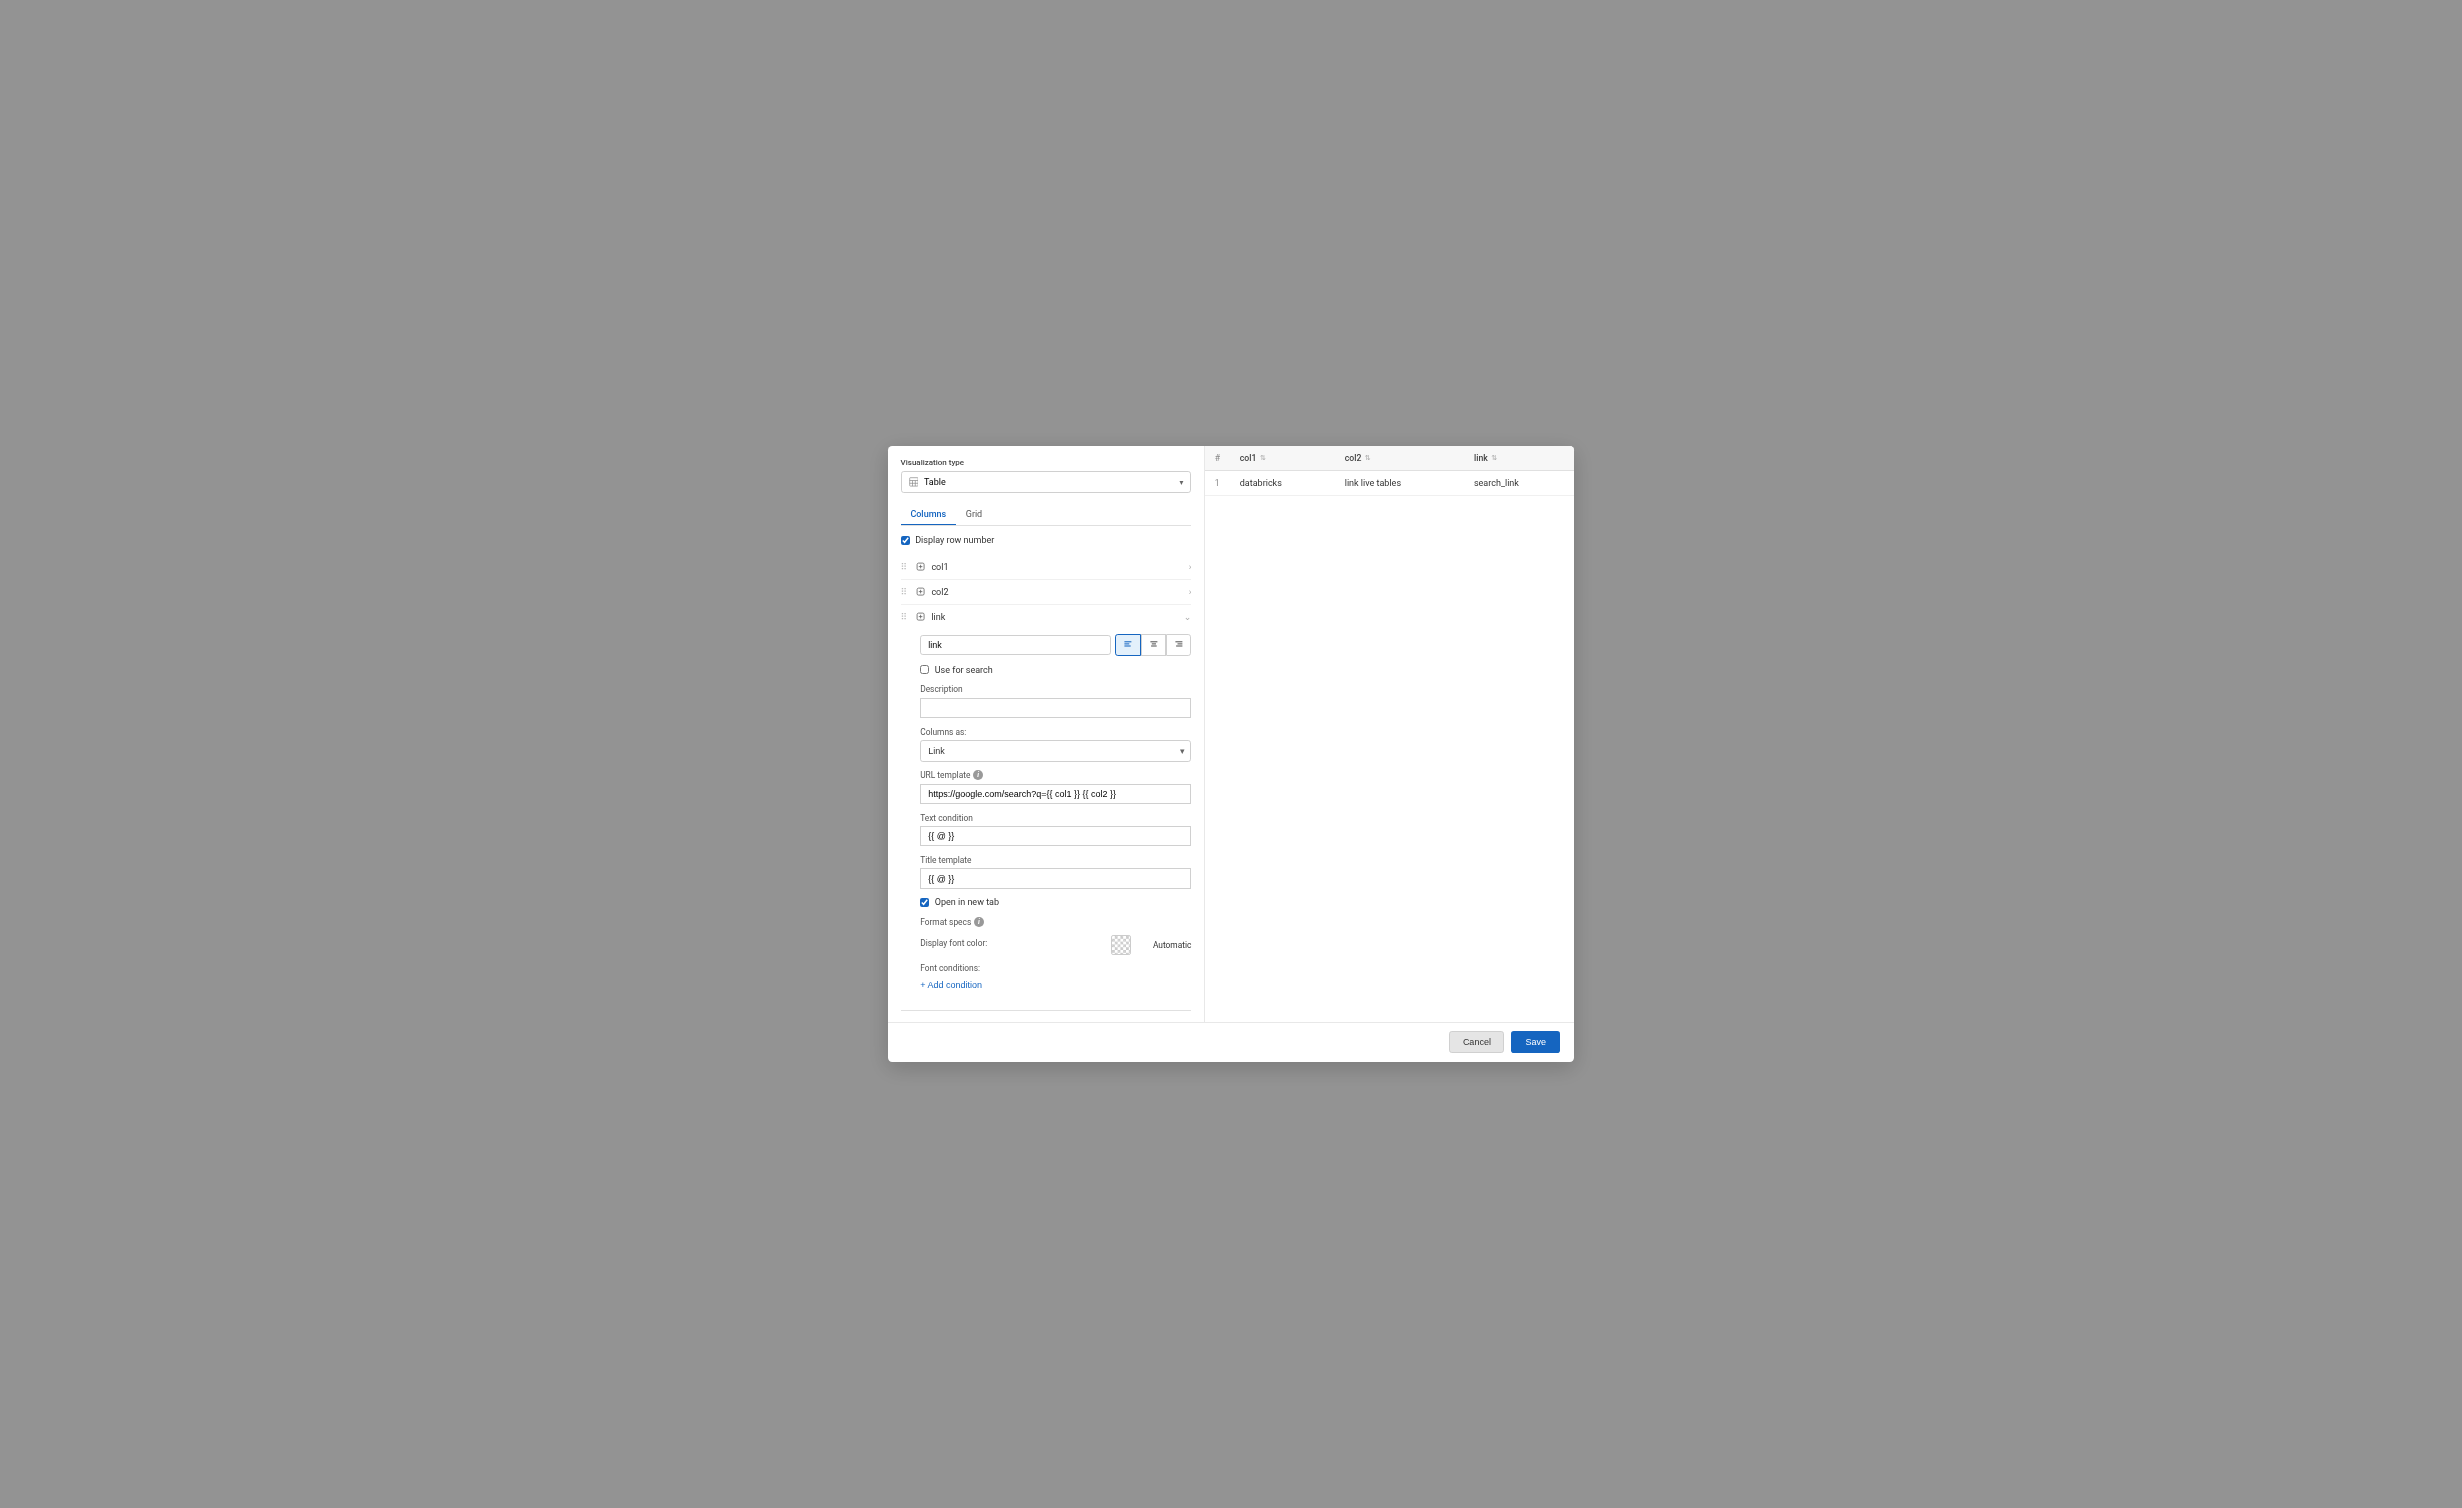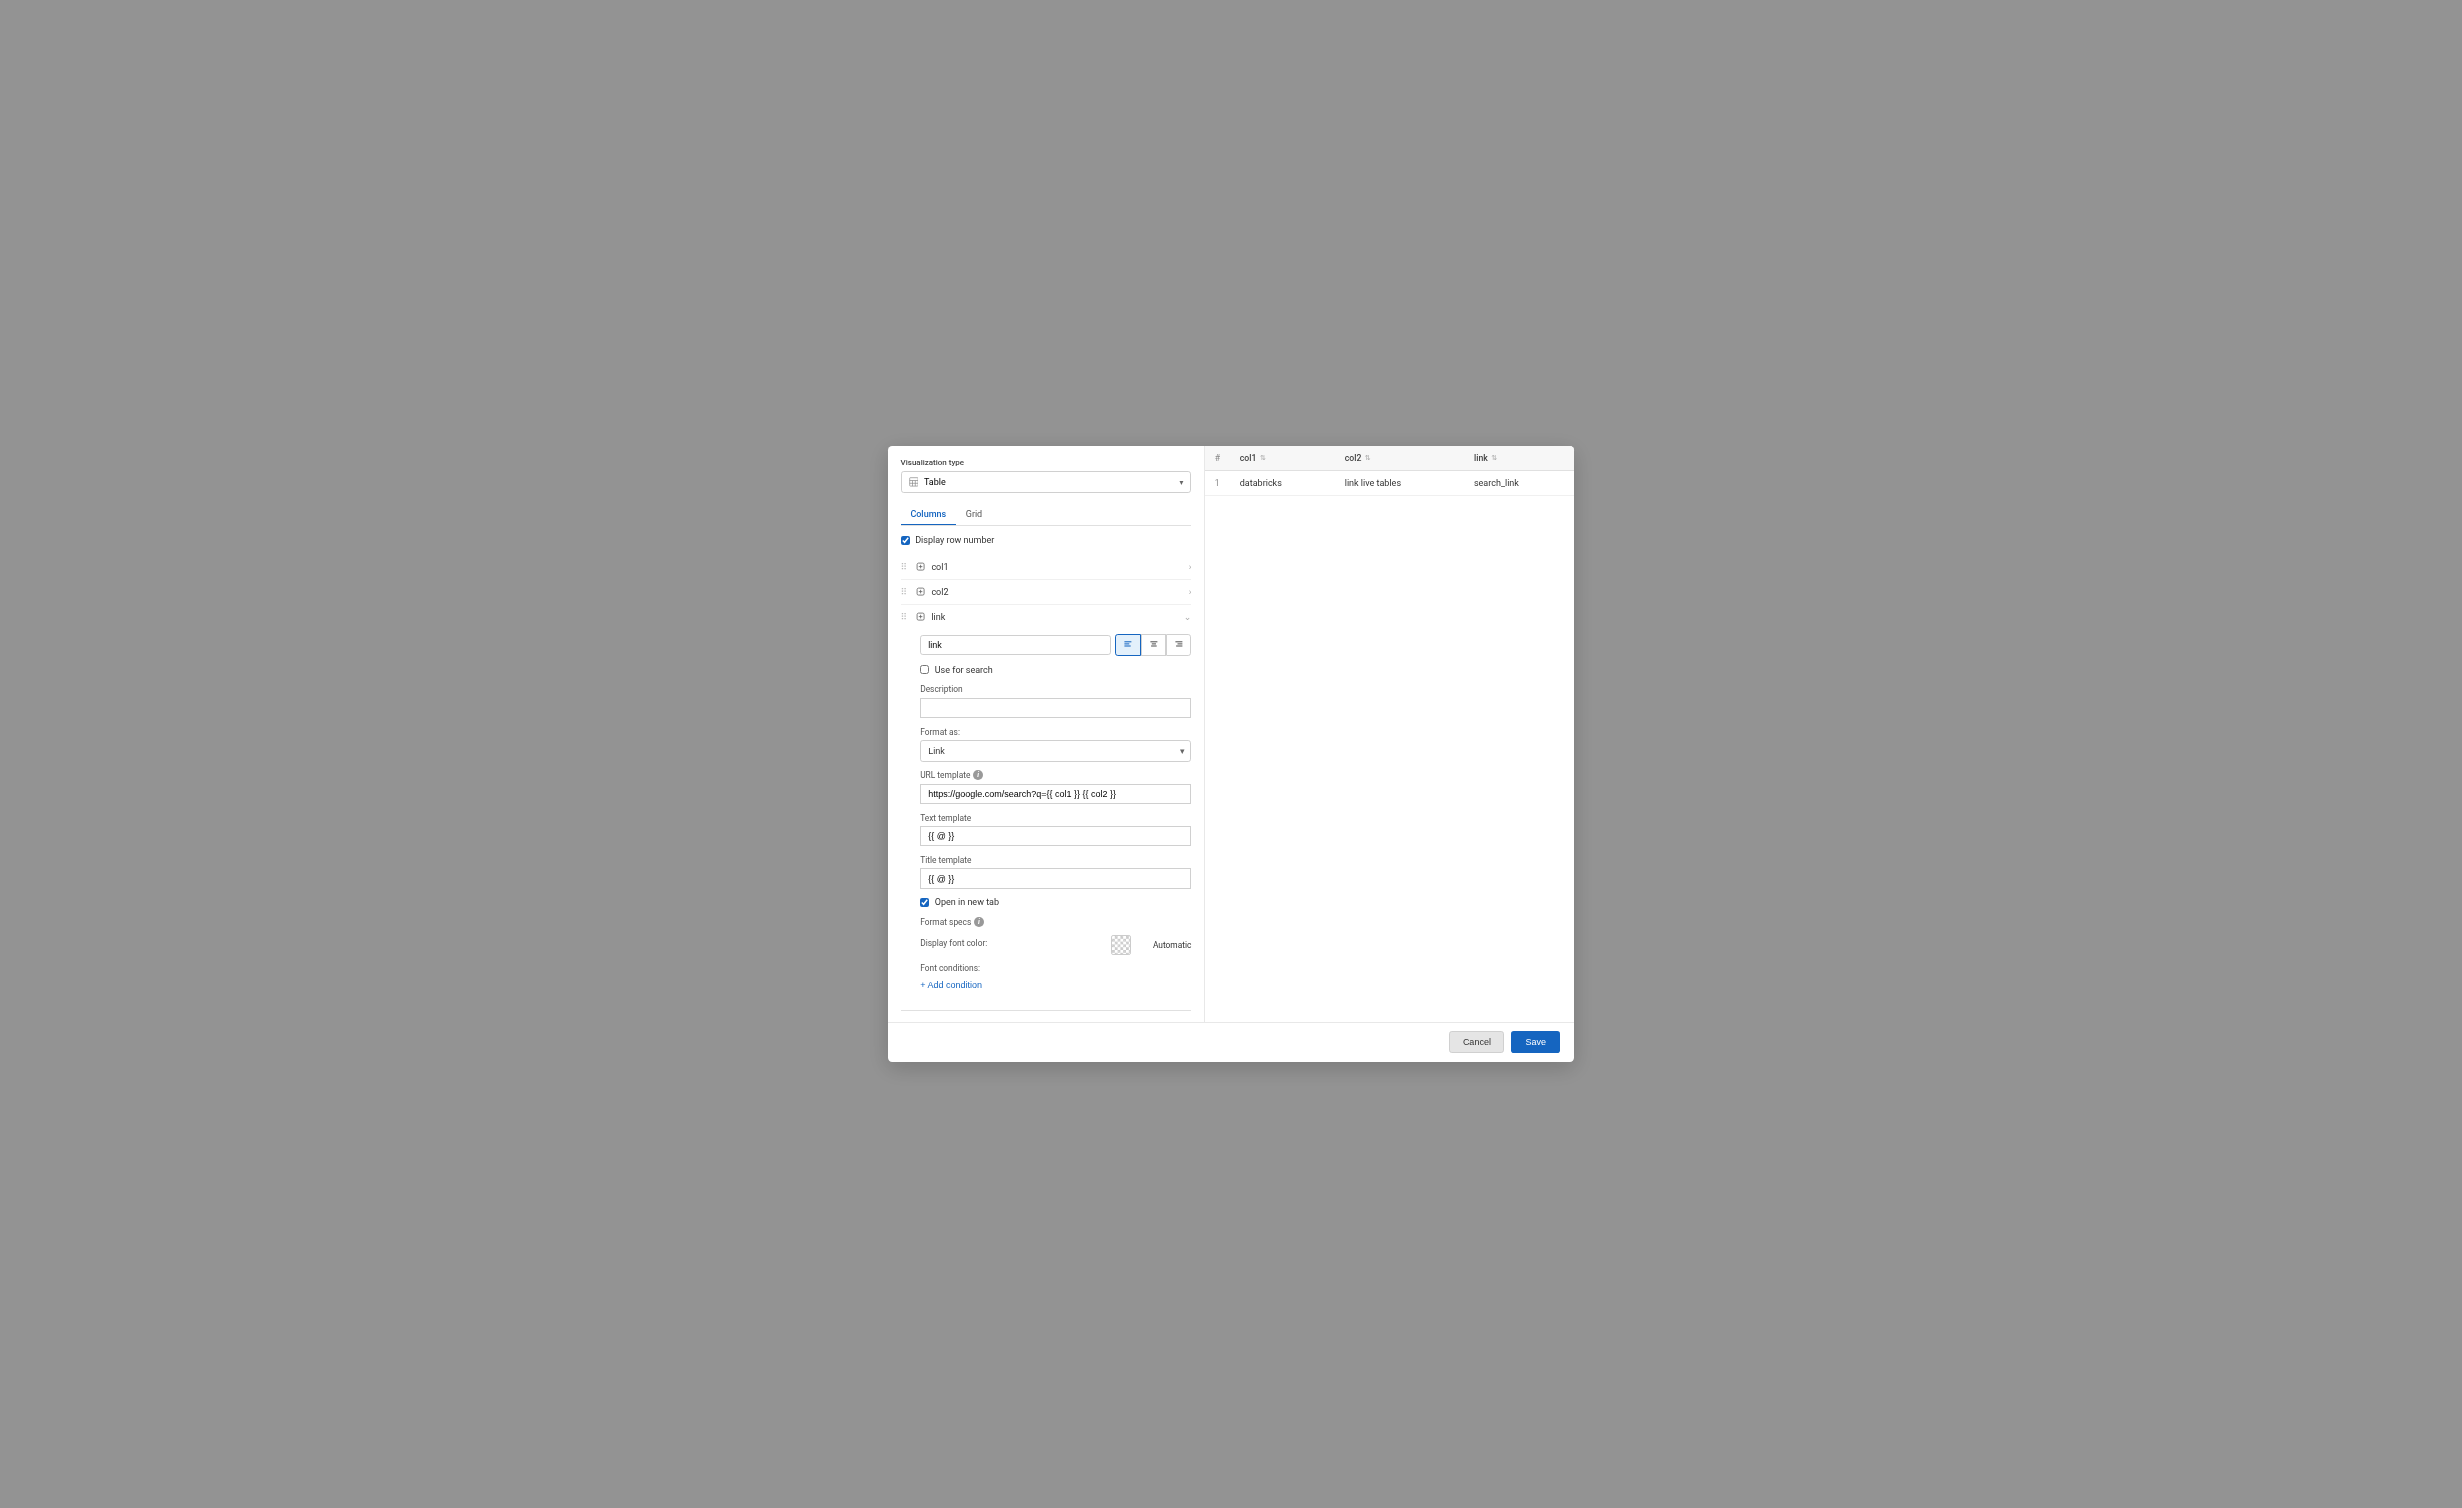--- a/index.html
+++ b/index.html
@@ -496,41 +496,41 @@
                   <input type="checkbox" id="use-search" style="">
                   <label for="use-search" class="checkbox-label">Use for search</label>
                 </div>
 
                 <div class="form-row">
                   <div class="form-label">Description</div>
                   <input type="text" class="form-input" value="" style="">
                 </div>
 
                 <div class="form-row">
-                  <div class="form-label">Format as:</div>
+                  <div class="form-label">Columns as:</div>
                   <div class="form-select-wrap">
                     <select>
                       <option>Plain</option>
                       <option selected="">Link</option>
                       <option>Image</option>
                       <option>JSON</option>
                     </select>
                   </div>
                 </div>
 
                 <div class="form-row">
                   <div class="form-label">
                     <span>URL template</span>
                     <span class="help-icon">i</span>
                   </div>
                   <input type="text" class="form-input" value="https://google.com/search?q={{ col1 }} {{ col2 }}" style="">
                 </div>
 
                 <div class="form-row">
-                  <div class="form-label">Text template</div>
+                  <div class="form-label">Text condition</div>
                   <input type="text" class="form-input" value="{{ @ }}" style="">
                 </div>
 
                 <div class="form-row">
                   <div class="form-label">Title template</div>
                   <input type="text" class="form-input" value="{{ @ }}" style="">
                 </div>
 
                 <div class="checkbox-row">
                   <input type="checkbox" id="open-tab" checked="" style="">

